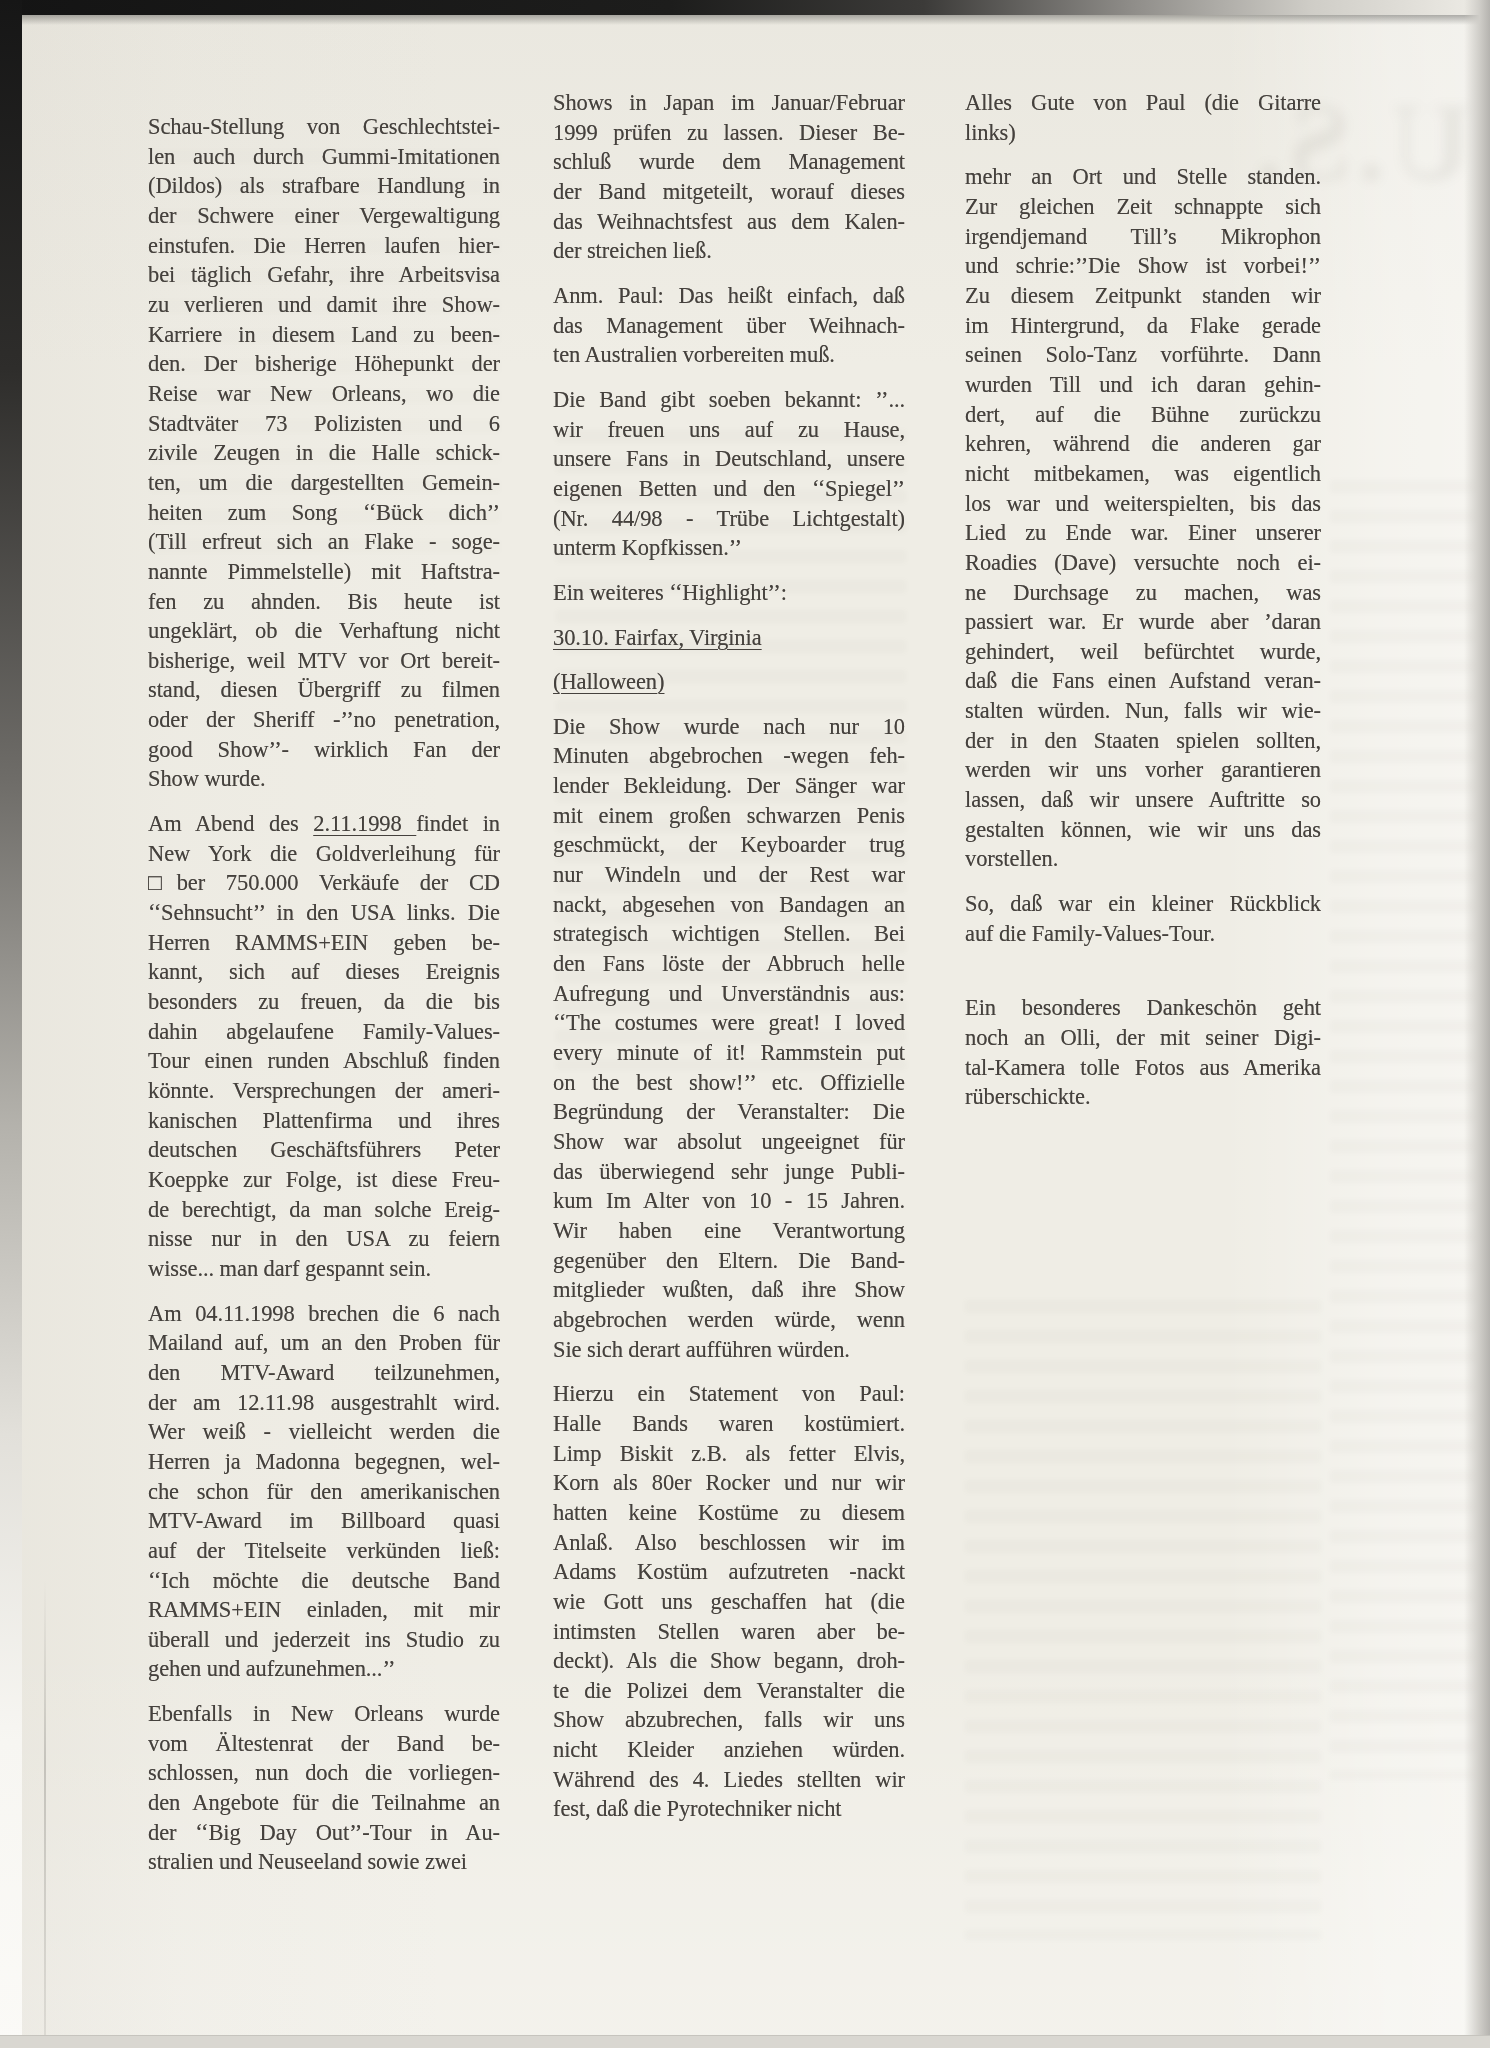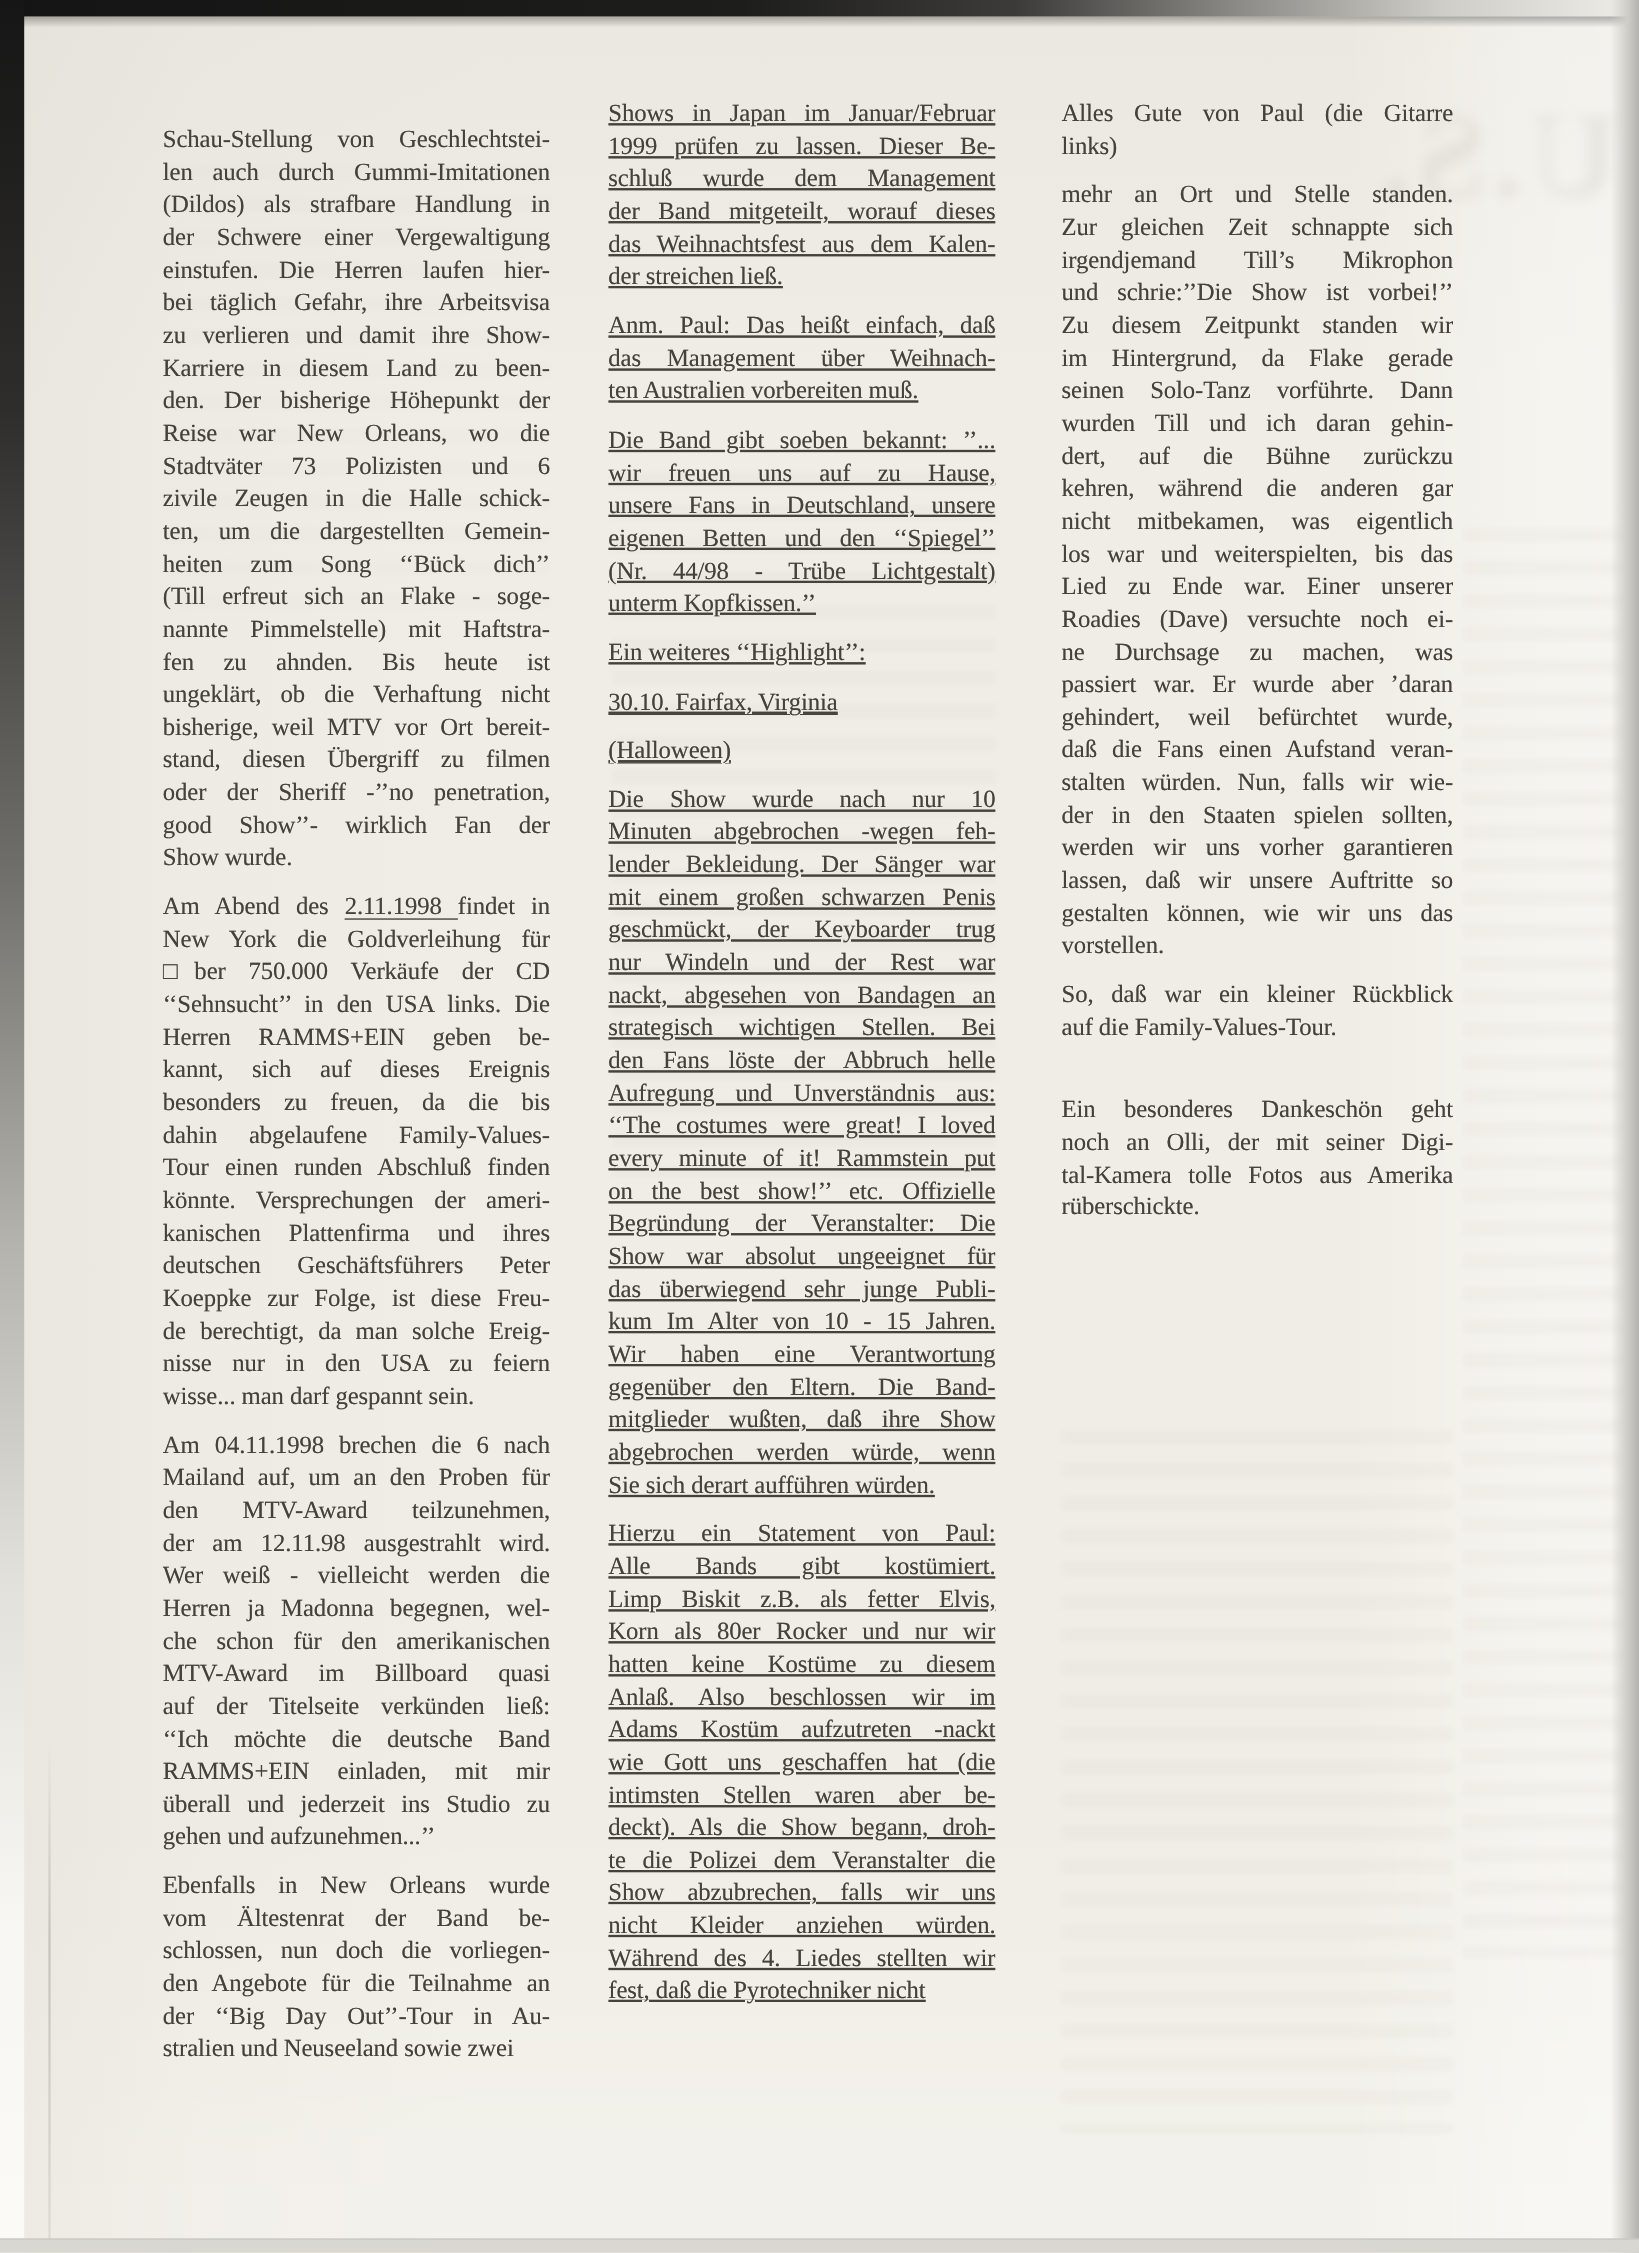--- a/index.html
+++ b/index.html
@@ -57,21 +57,21 @@
   .gb3{left:965px;top:1300px;width:356px;height:640px;}
   .gb4{left:150px;top:150px;width:350px;height:420px;opacity:0.3;}
   
   .col{
     position:absolute;top:88px;width:352px;
     font-size:22.5px;line-height:29.66px;color:#45413d;
     letter-spacing:-0.1px;
     text-shadow:0 0 0.5px rgba(69,65,61,0.55);
   }
   #col-left{left:148px;margin-top:24px;}
-  #col-middle{left:553px;text-decoration:underline;}
+  #col-middle{left:553px;}
   #col-right{left:965px;width:356px;}
   .para{margin:0 0 15px 0;}
   .line{
     text-align:justify;text-align-last:justify;
     height:29.66px;overflow:hidden;
   }
   .line.last{text-align-last:left;}
   .u, .u-all .line{
     text-decoration:underline;
     text-underline-offset:4px;
@@ -207,21 +207,21 @@
       <div class="line">das überwiegend sehr junge Publi-</div>
       <div class="line">kum Im Alter von 10 - 15 Jahren.</div>
       <div class="line">Wir haben eine Verantwortung</div>
       <div class="line">gegenüber den Eltern. Die Band-</div>
       <div class="line">mitglieder wußten, daß ihre Show</div>
       <div class="line">abgebrochen werden würde, wenn</div>
       <div class="line last">Sie sich derart aufführen würden.</div>
     </div>
     <div class="para">
       <div class="line">Hierzu ein Statement von Paul:</div>
-      <div class="line">Alle Bands gibt kostümiert.</div>
+      <div class="line">Halle Bands waren kostümiert.</div>
       <div class="line">Limp Biskit z.B. als fetter Elvis,</div>
       <div class="line">Korn als 80er Rocker und nur wir</div>
       <div class="line">hatten keine Kostüme zu diesem</div>
       <div class="line">Anlaß. Also beschlossen wir im</div>
       <div class="line">Adams Kostüm aufzutreten -nackt</div>
       <div class="line">wie Gott uns geschaffen hat (die</div>
       <div class="line">intimsten Stellen waren aber be-</div>
       <div class="line">deckt). Als die Show begann, droh-</div>
       <div class="line">te die Polizei dem Veranstalter die</div>
       <div class="line">Show abzubrechen, falls wir uns</div>

